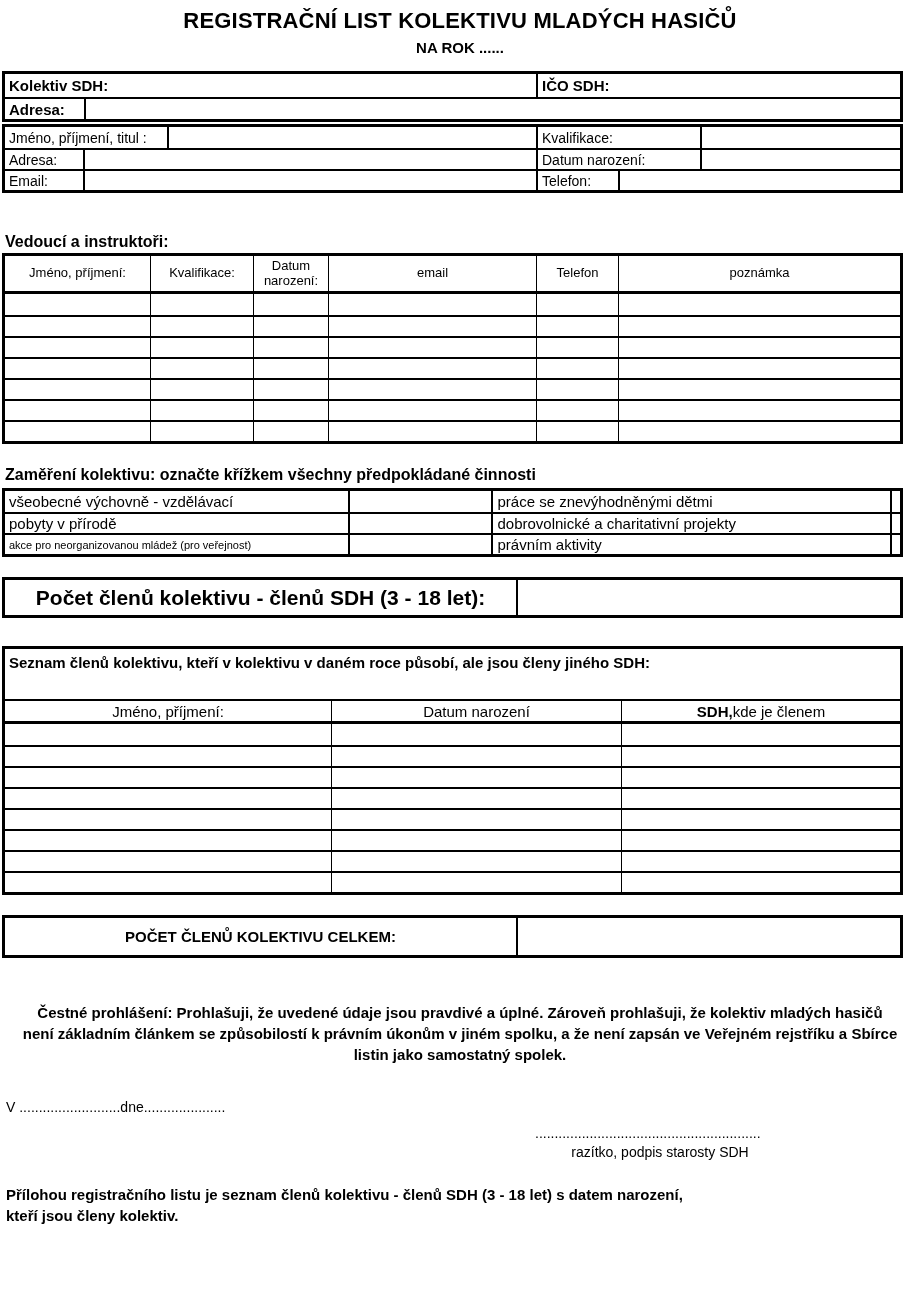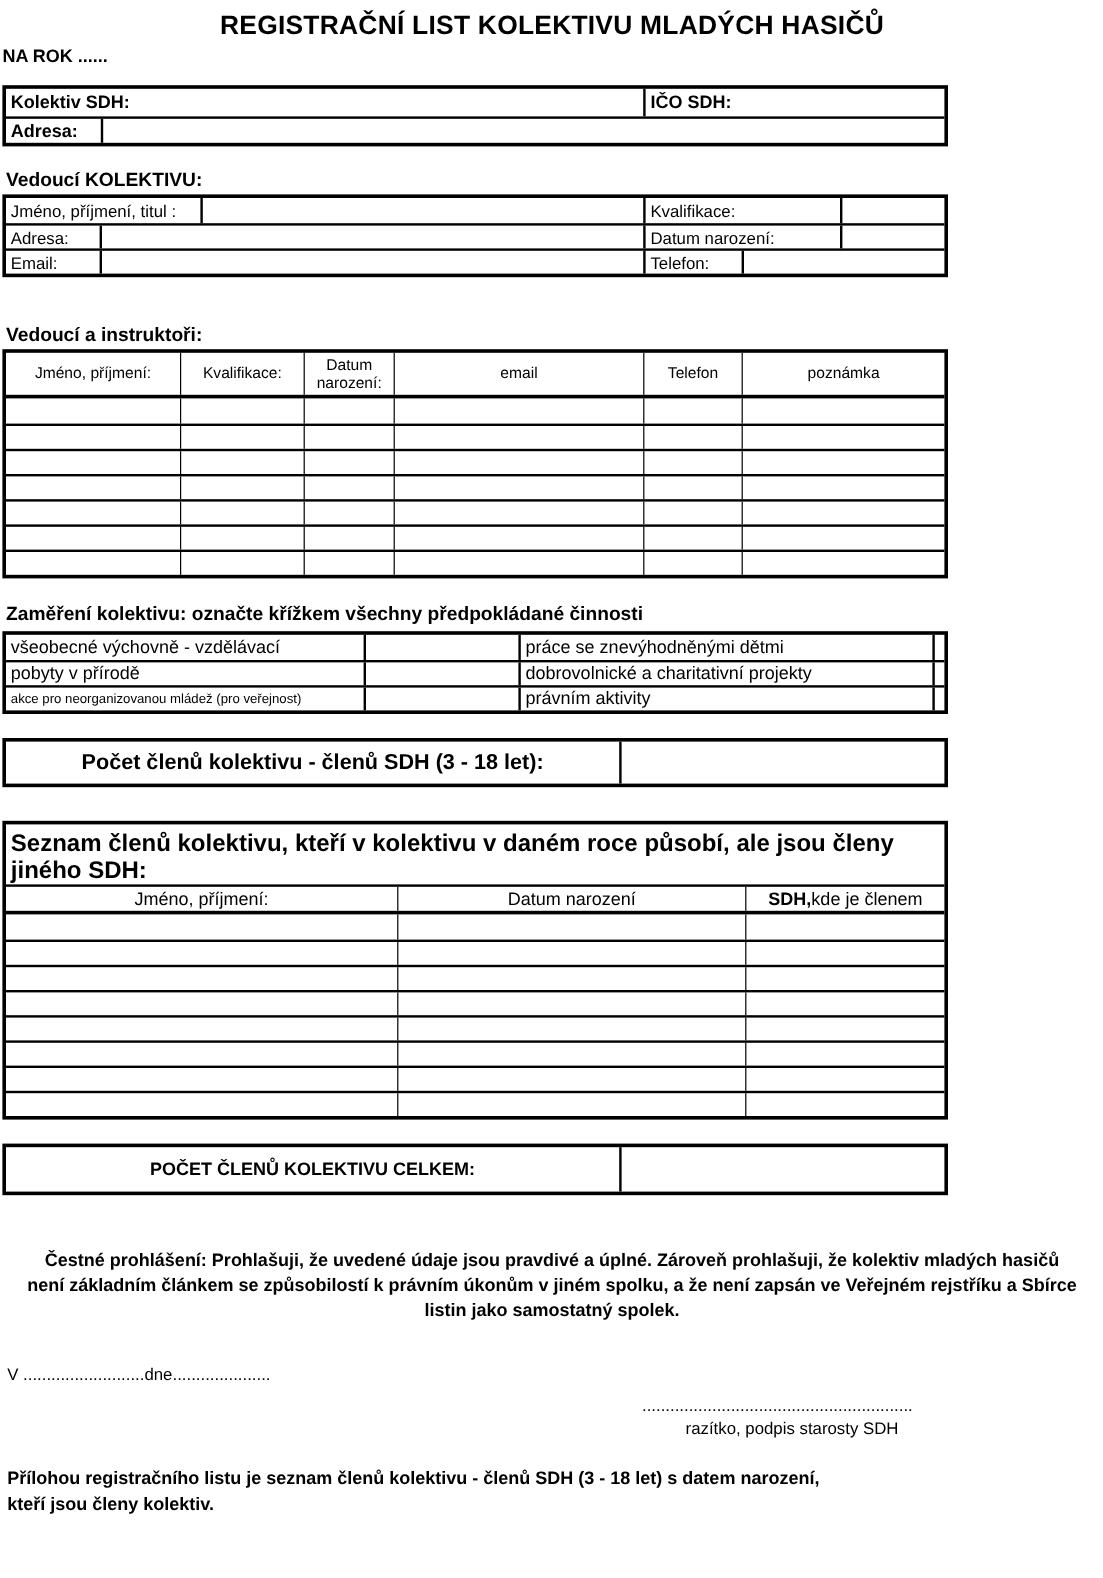--- a/index.html
+++ b/index.html
@@ -5,26 +5,26 @@
   * { box-sizing: border-box; }
   html,body { margin:0; padding:0; }
   body {
     width: 919px; height: 1315px; background:#fff; color:#000;
     font-family: "Liberation Sans", "DejaVu Sans", sans-serif;
     overflow: hidden;
   }
   #page { width: 918px; padding-left: 2px; }
 
   .title   { margin-top:8px;  text-align:center; font-size:22px; font-weight:bold; letter-spacing:0.2px; }
-  .subtitle{ margin-top:5px;  font-size:15px; font-weight:bold; }
+  .subtitle{ margin-top:5px;  text-align:center; font-size:15px; font-weight:bold; }
 
   .sec-heading { font-size:16px; font-weight:bold; padding-left:3px; }
   .sec-heading .rest { font-weight:bold; }
 
-  .box { width:788px; border:3px solid #000; }
+  .box { width:901px; border:3px solid #000; }
   .tr  { display:flex; align-items:stretch; }
   .td  { display:flex; align-items:center; padding:0 4px; overflow:hidden; white-space:nowrap; }
   .vline { border-left:2px solid #000; }
   .vthin { border-left:1px solid #000; }
   .hline + .hline { border-top:2px solid #000; }
   .grow { flex:1 1 auto; }
   .b { font-weight:bold; }
 
   
   .t1 { margin-top:15px; }
@@ -51,26 +51,26 @@
 
   
   .t4 { margin-top:4px; }
   .t4 .tr { height:21px; font-size:15px;gap:41px; }
   .t4 .tr + .tr { border-top:2px solid #000; }
   .t4 .cL1 { width:310px; } .t4 .cCh1 { width:105px; } .t4 .cL2 { width:367px; }
   .t4 .small { font-size:11px; }
 
   
   .t5 { margin-top:20px; }
-  .t5 .tr { height:35px; font-size:18px;justify-content:center; }
+  .t5 .tr { height:35px; font-size:21px;justify-content:center; }
   .t5 .c-label { width:511px; justify-content:center; text-align:center; font-weight:bold; }
 
   
   .t6 { margin-top:28px; }
-  .t6 .ttl { height:50px; padding:5px 4px 0; font-size:20px; font-weight:bold; align-items:flex-start; }
+  .t6 .ttl { height:50px; padding:5px 4px 0; font-size:15px; font-weight:bold; align-items:flex-start; }
   .t6 .thead { height:25px; font-size:15px; border-top:2px solid #000; border-bottom:3px solid #000; }
   .t6 .thead .td { justify-content:center; text-align:center; }
   .t6 .rows .tr { height:21px; }
   .t6 .rows .tr + .tr { border-top:2px solid #000; }
   .t6 .cN { width:326px; } .t6 .cD { width:290px; }
 
   .t7 { margin-top:20px; }
   .t7 .tr { height:37px; font-size:15px; }
   .t7 .c-label { width:511px; justify-content:center; text-align:center; font-weight:bold; }
 
@@ -100,21 +100,20 @@
       <div class="td grow vline">
         <span>IČO SDH:</span>
       </div>
     </div>
     <div class="tr">
       <div class="td c-adresa">Adresa:</div>
       <div class="td grow vline"></div>
     </div>
   </div>
 
-  <div class="sec-heading" style="margin-top:20px;">Vedoucí KOLEKTIVU:</div>
   <div class="box t2">
     <div class="tr hline">
       <div class="td c1w">Jméno, příjmení, titul :</div>
       <div class="td c2w r1c2 vline"></div>
       <div class="td c3w vline">Kvalifikace:</div>
       <div class="td grow vline"></div>
     </div>
     <div class="tr hline">
       <div class="td c1n">Adresa:</div>
       <div class="td c2w r23c2 vline"></div>

